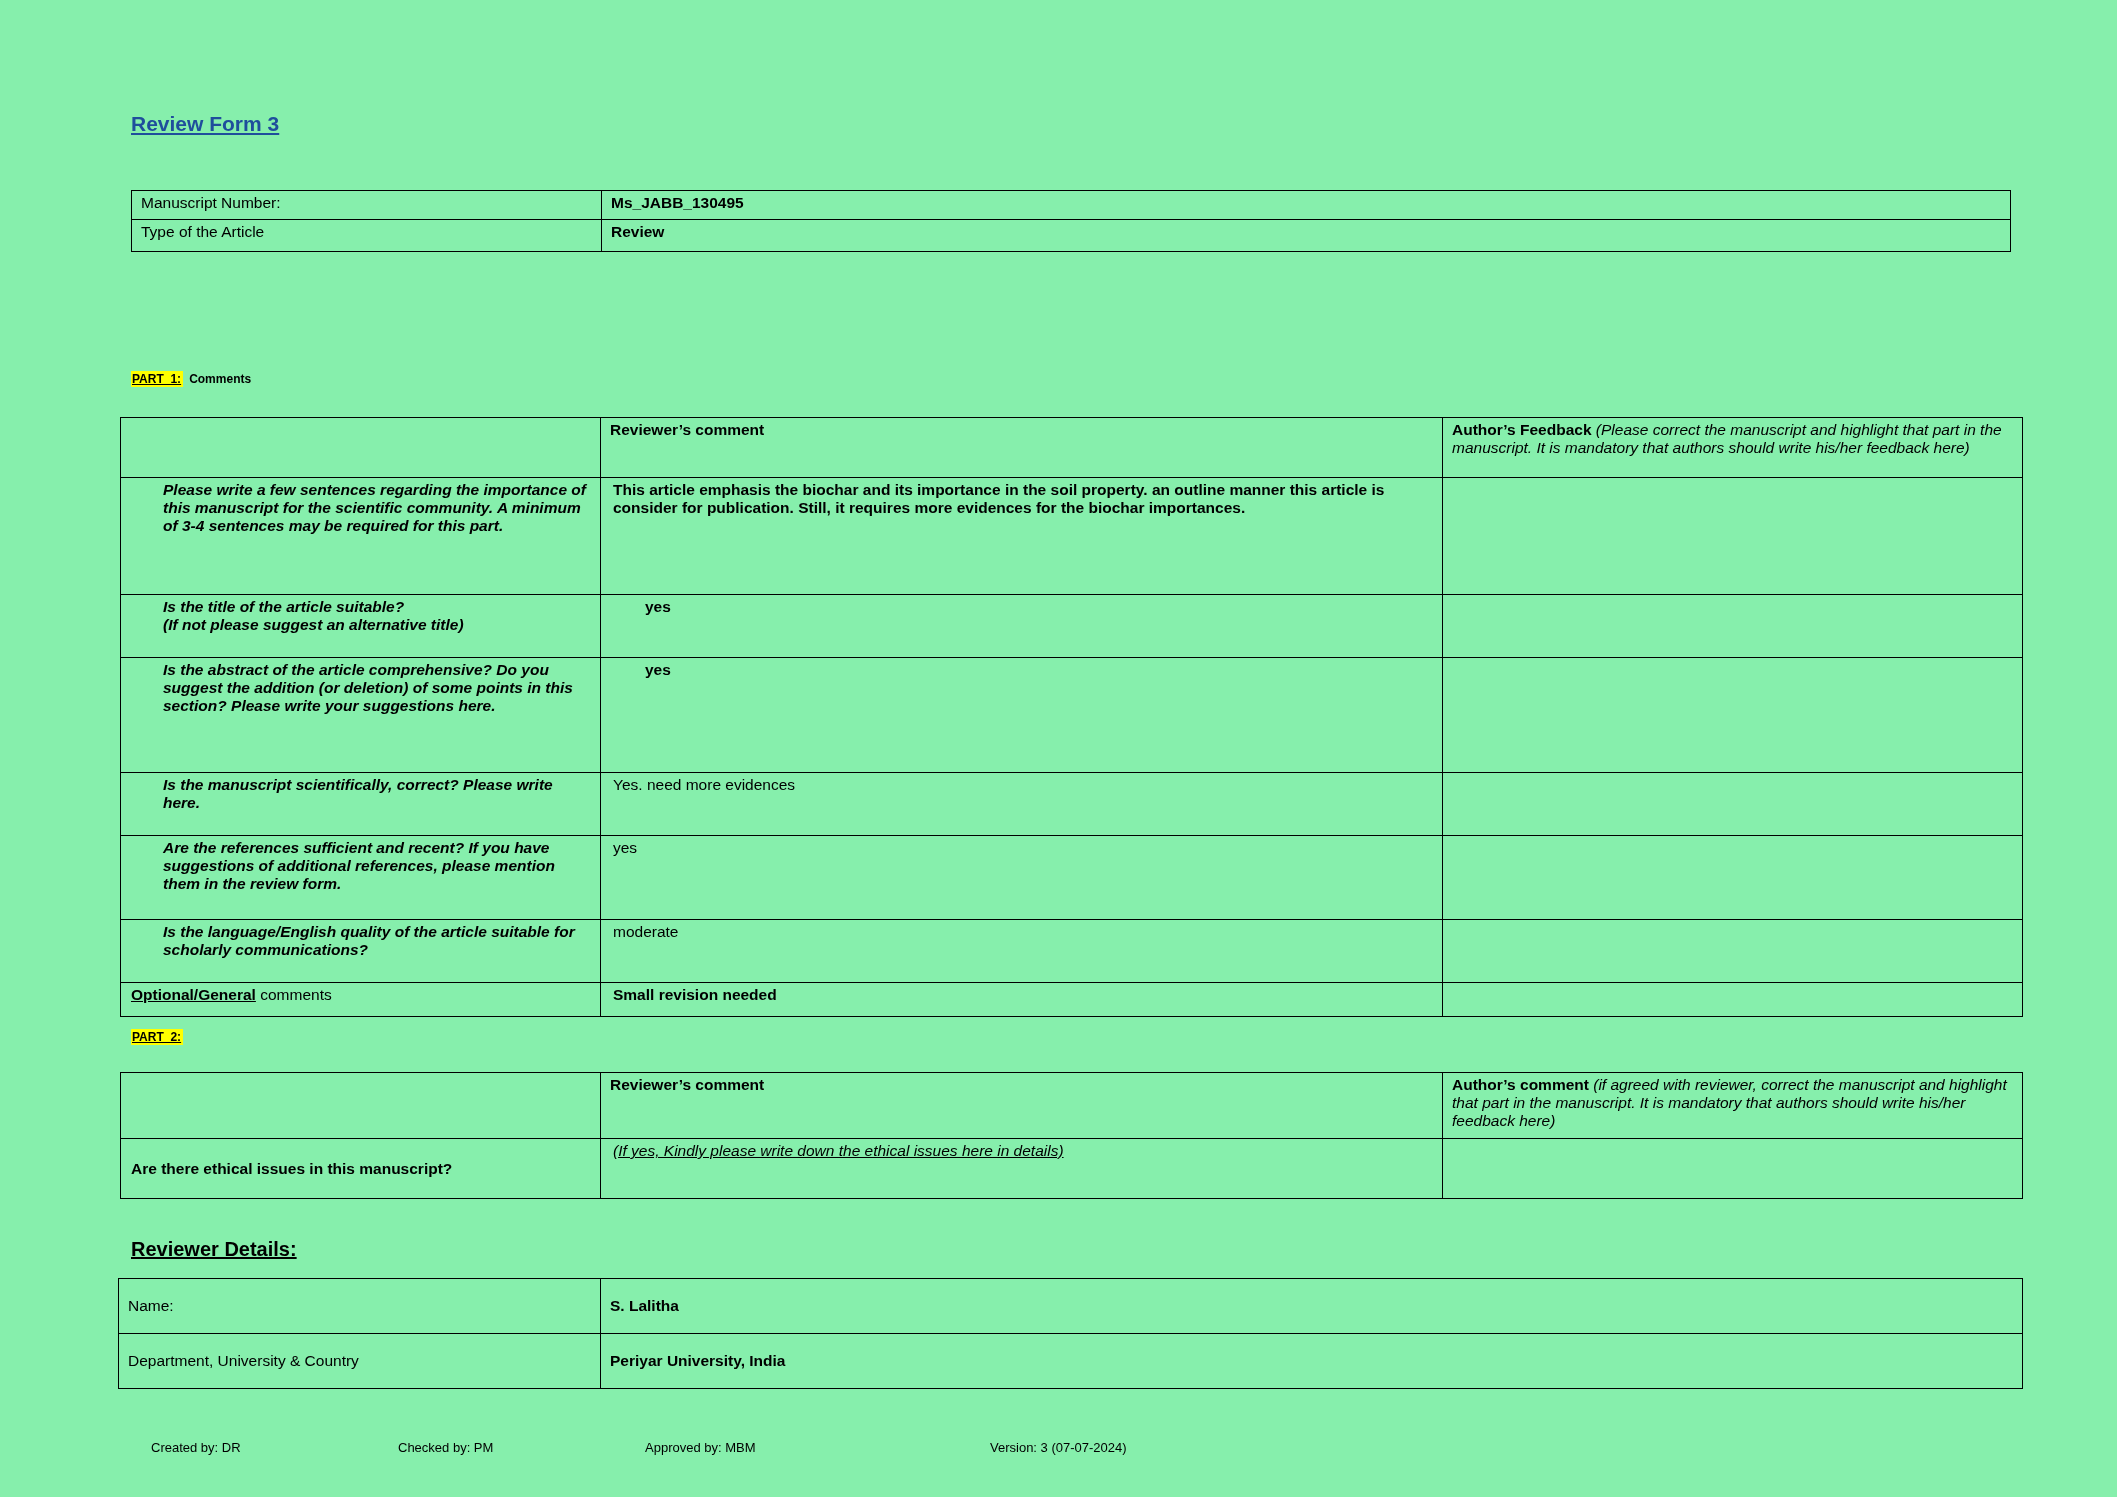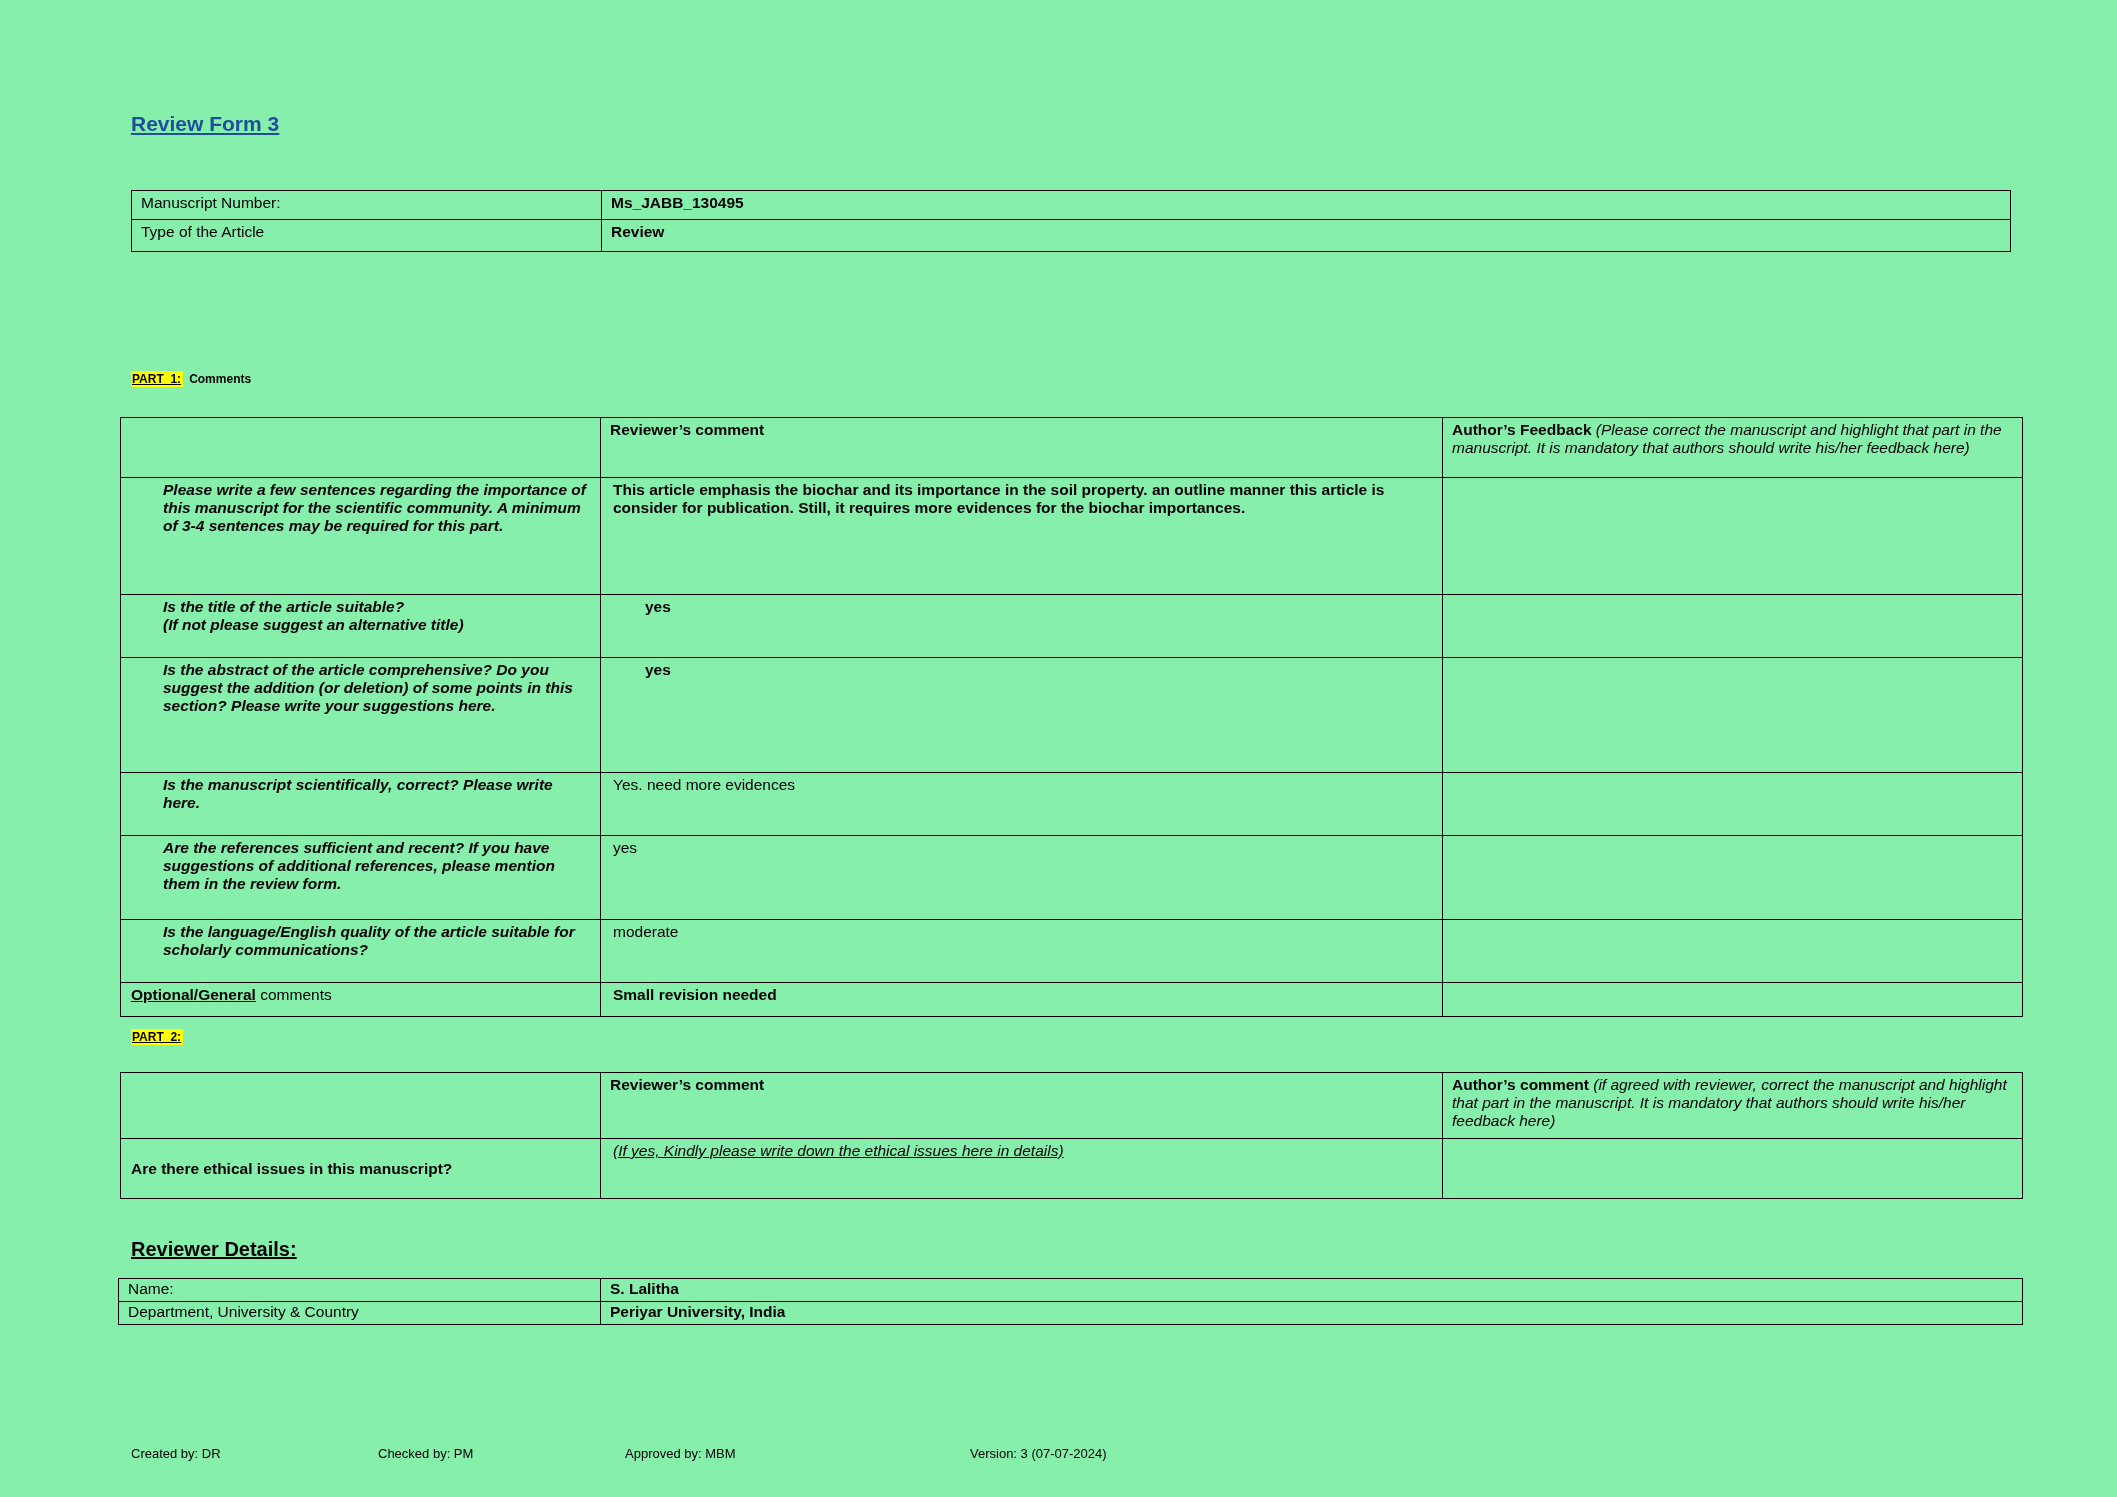--- a/index.html
+++ b/index.html
@@ -75,27 +75,27 @@
   .part2-table tr.hrow { height:66px; }
   .part2-table tr.rr  { height:60px; }
   .part2-table .q2 { font-weight:bold; padding-left:10px; vertical-align:middle; }
 
   
   .reviewer-heading {
     position:absolute; left:131px; top:1238px;
     font-size:20px; font-weight:bold; text-decoration:underline;
   }
   .reviewer-table { position:absolute; left:118px; top:1278px; width:1904px; }
-  .reviewer-table td { padding:1px 9px; }
+  .reviewer-table td { padding:18px 9px; }
   .reviewer-table tr { height:23px; }
   .reviewer-table .val { font-weight:bold; }
 
   
   .footer { position:absolute; left:0; top:1438px; width:100%; height:24px; font-size:13px; }
-  .footer span { position:absolute; top:8px; }
+  .footer span { position:absolute; top:2px;margin-left:20px; }
   .f-created  { left:131px; }
   .f-checked  { left:378px; }
   .f-approved { left:625px; }
   .f-version  { left:970px; }
 </style>
 </head>
 <body>
 
 <div class="page">
 

